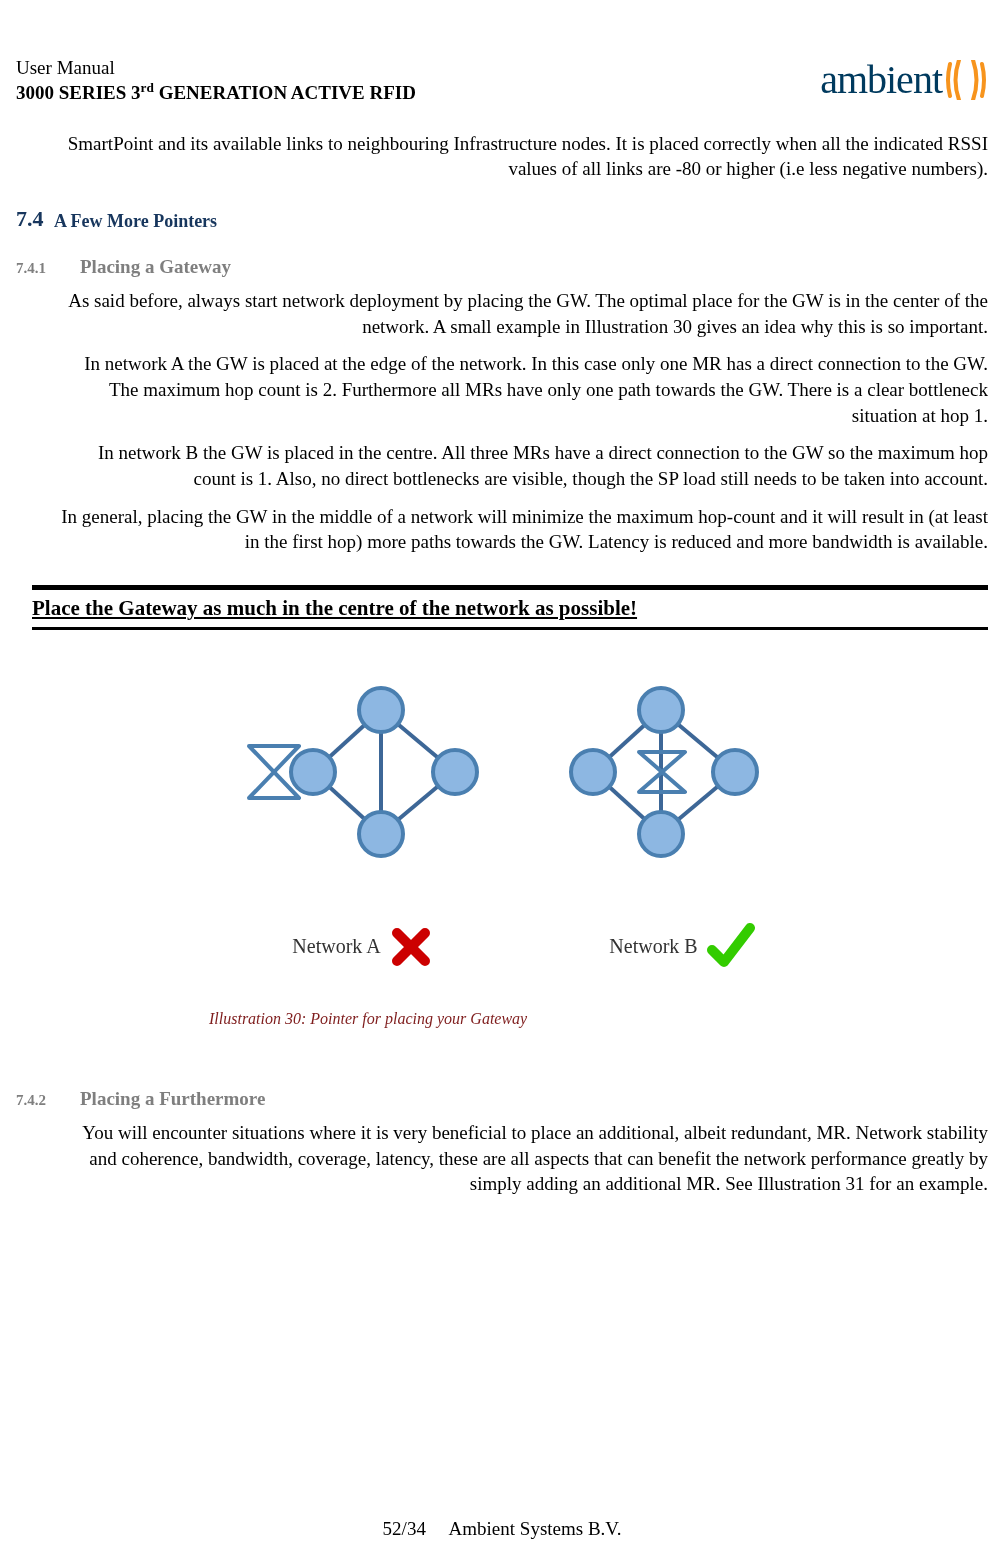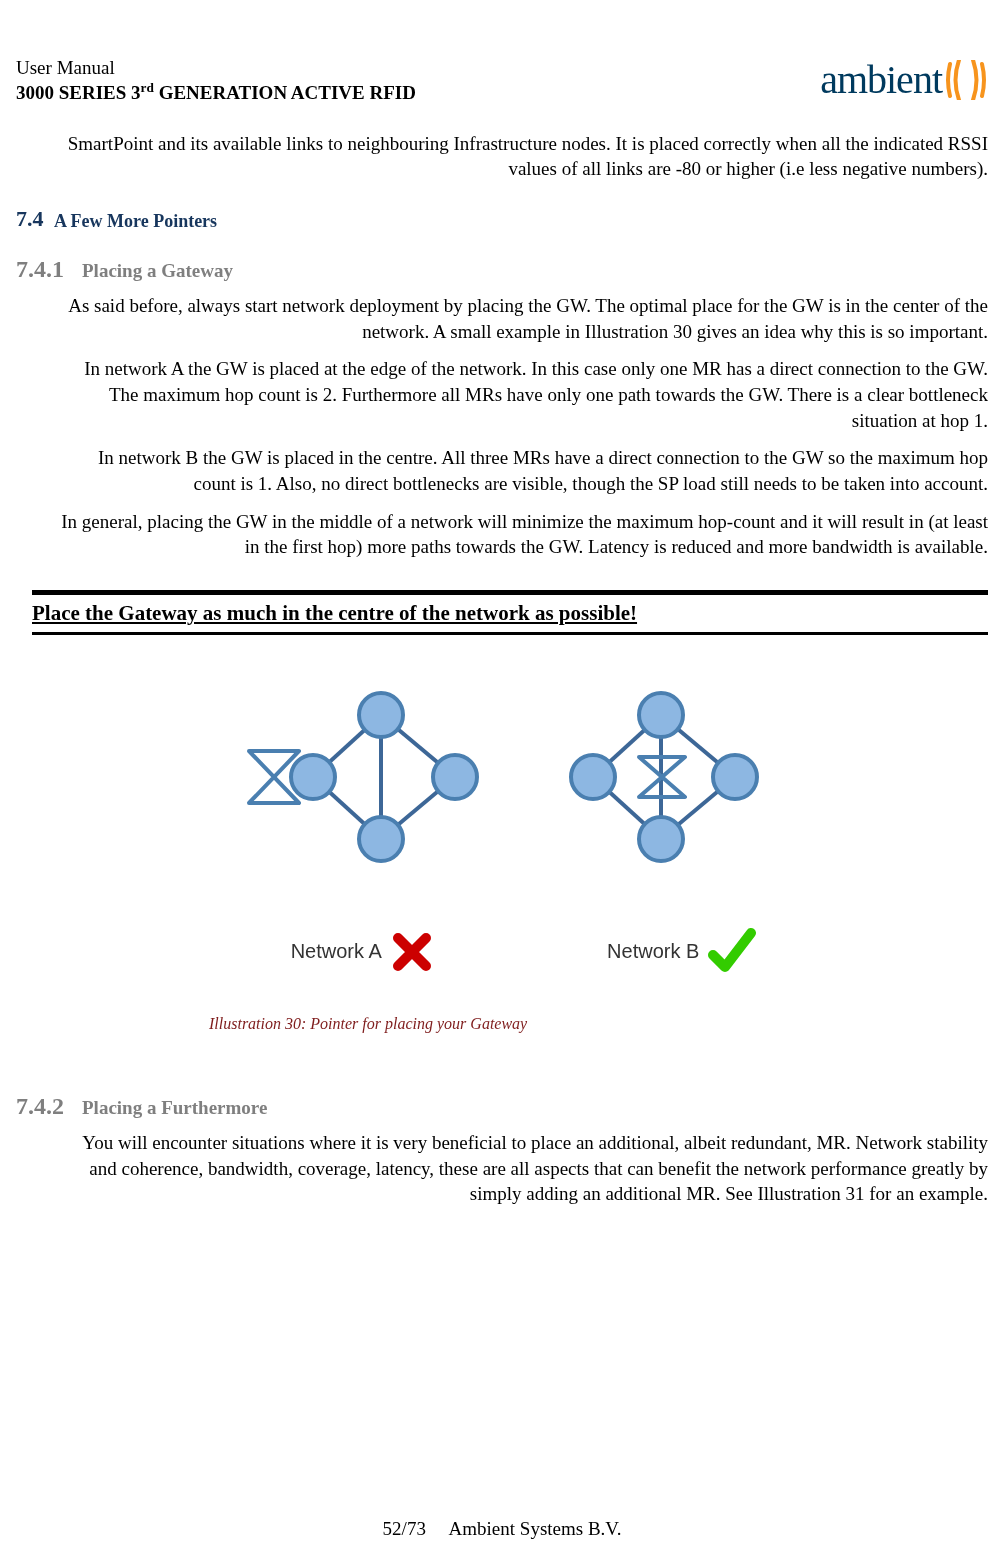--- a/index.html
+++ b/index.html
@@ -63,21 +63,21 @@
       font-weight: bold;
       color: #17365d;
     }
     .h3-row {
       display: flex;
       align-items: baseline;
       margin: 24px 0 10px -44px;
       gap: 18px;
     }
     .h3-num {
-      font-size: 24px;
+      font-size: 15px;
       font-weight: bold;
       color: #7f7f7f;
       min-width: 46px;
     }
     .h3-title {
       font-size: 19px;
       font-weight: bold;
       color: #7f7f7f;
     }
     .callout-text {
@@ -95,21 +95,21 @@
       position: relative;
     }
     .caption-row {
       display: flex;
       justify-content: space-around;
       align-items: center;
       margin-top: 40px;
       gap: 10px;
     }
     .net-label {
-      font-family: Liberation Sans, sans-serif;
+      font-family: Liberation Serif, serif;
       font-size: 20px;
       color: #333;
     }
     .ill-caption {
       text-align: left;
       font-style: italic;
       font-size: 16px;
       margin-top: 38px;
       color: #7f1d1d;
     }
@@ -228,16 +228,16 @@
   <div class="h3-row" style="margin-top:60px">
     <div class="h3-num">7.4.2</div>
     <div class="h3-title">Placing a Furthermore</div>
   </div>
 
   <p class="para">You will encounter situations where it is very beneficial to place an additional, albeit redundant, MR. Network stability and coherence, bandwidth, coverage, latency, these are all aspects that can benefit the network performance greatly by simply adding an additional MR. See Illustration 31 for an example.</p>
 
 </div>
 
 <div class="footer">
-  <span>52/73</span>
+  <span>52/34</span>
   &nbsp;&nbsp;&nbsp;
   <span>Ambient Systems B.V.</span>
 </div>
 
 </body></html>

